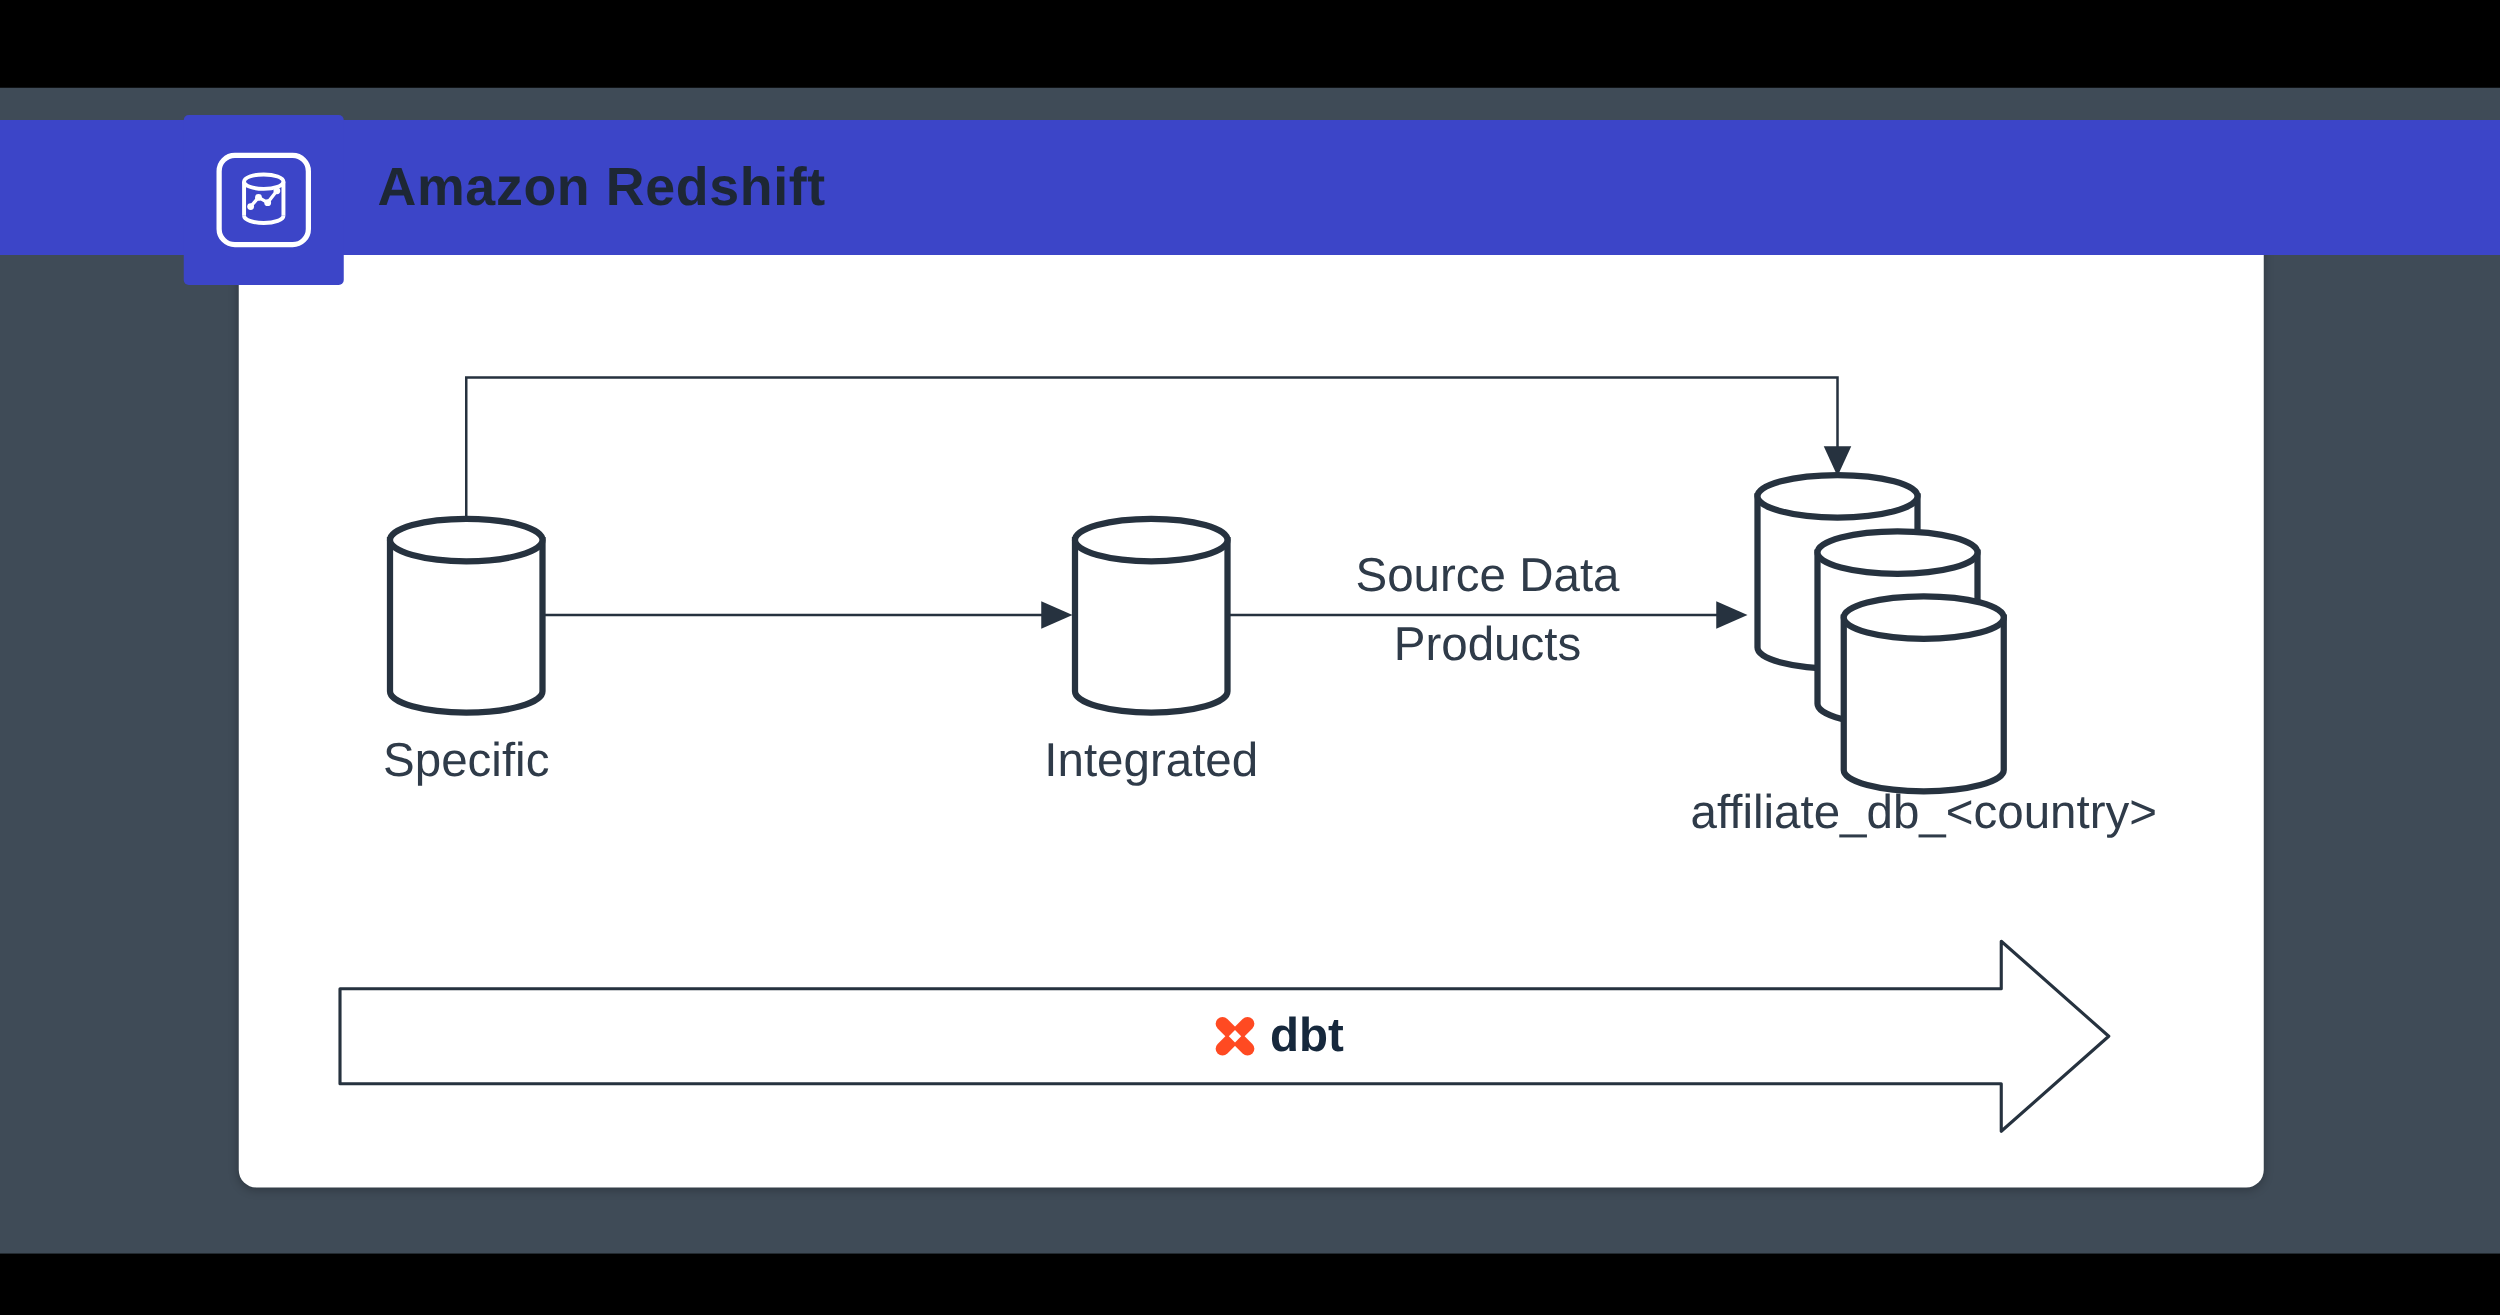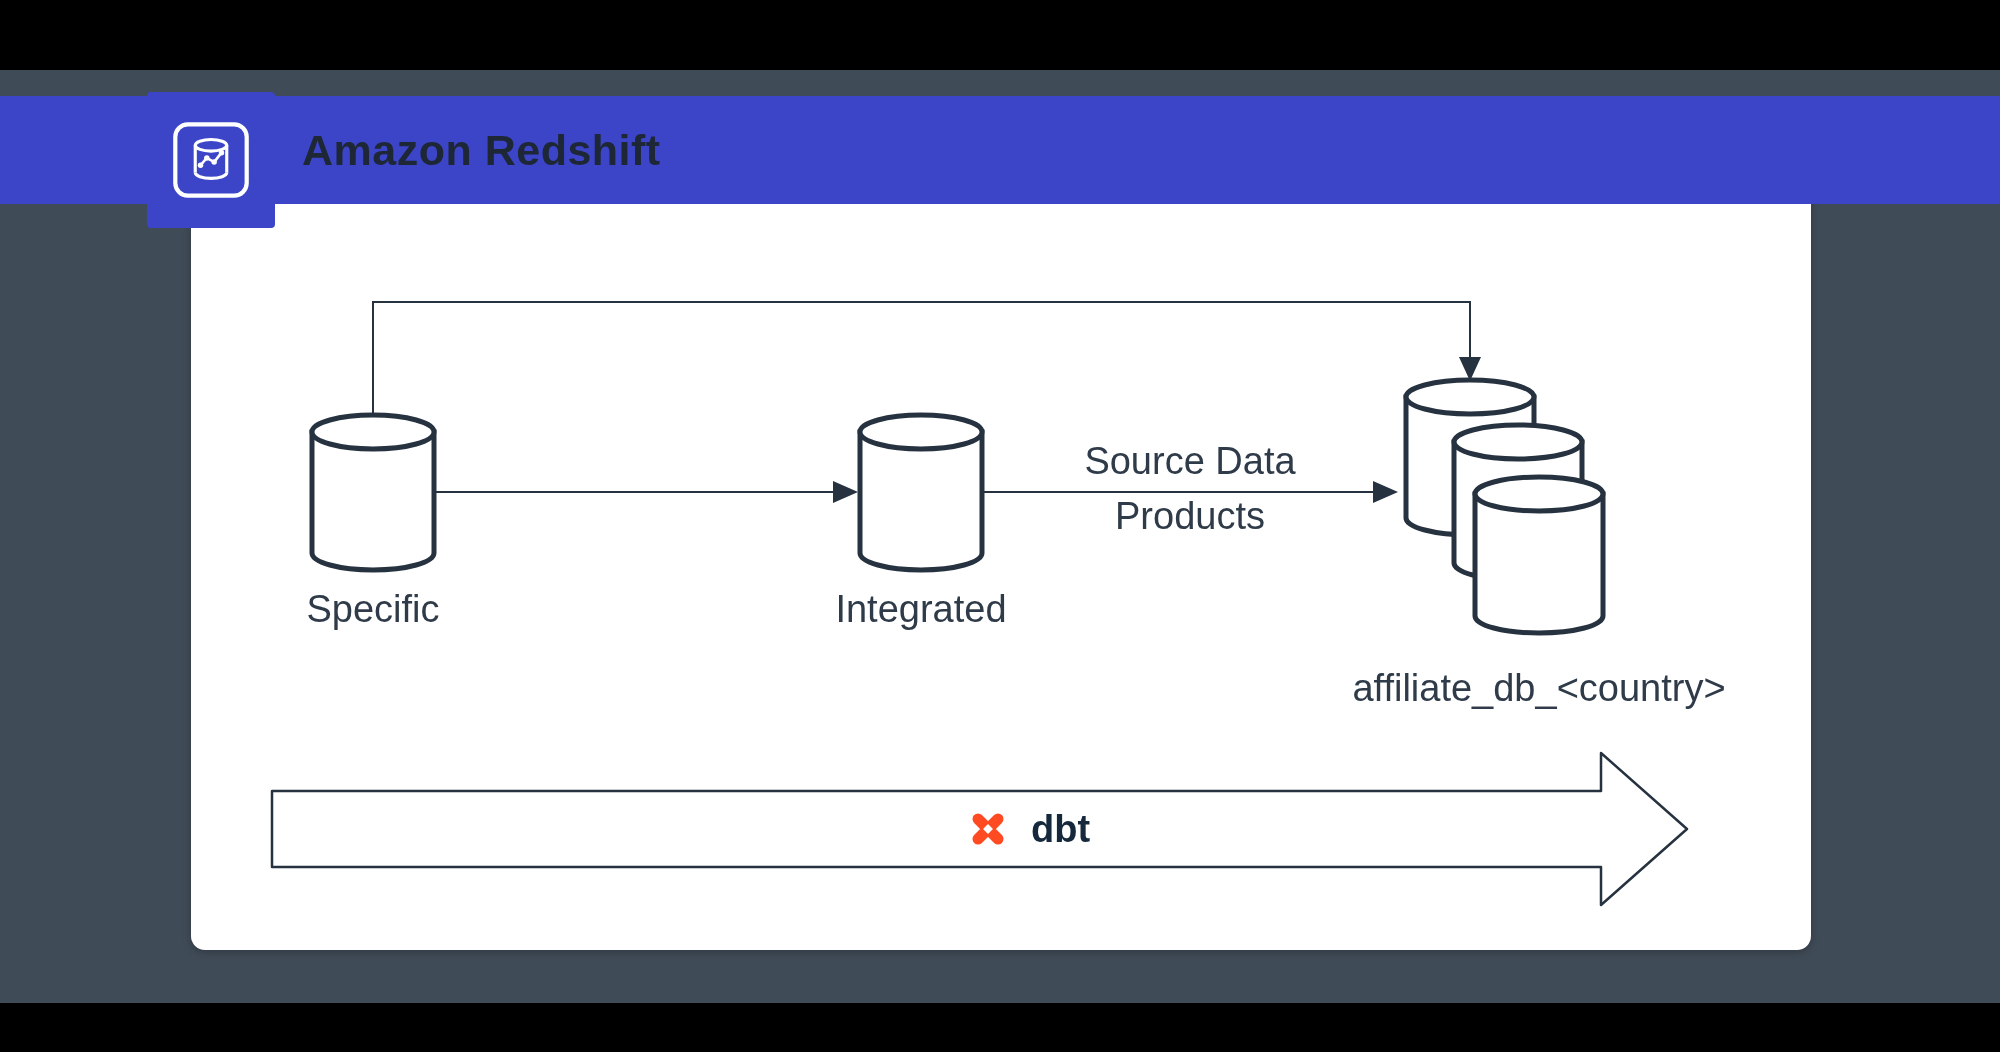--- a/index.html
+++ b/index.html
@@ -26,24 +26,24 @@
     position:absolute;left:302px;top:126px;
     font-size:43px;font-weight:bold;color:#1d2735;letter-spacing:0.5px;text-align:right;
   }
   .diagram-svg{position:absolute;left:0;top:0;width:2000px;height:1052px;}
   .lbl{position:absolute;color:#2f3b49;font-size:38px;text-align:center;line-height:1.25;}
   .lbl-affiliate-flow{left:702px;top:250px;width:600px;}
   .lbl-sources{left:223px;top:586px;width:300px;}
   .lbl-integrated{left:771px;top:586px;width:300px;}
   .lbl-edge{left:1030px;top:434px;width:320px;line-height:55px;}
   .lbl-edge span{display:block;}
-  .lbl-affiliate-db{left:1279px;top:665px;width:520px;}
+  .lbl-affiliate-db{left:1279px;top:627px;width:520px;}
   .dbt{
     position:absolute;left:968px;top:806px;height:46px;
-    display:flex;align-items:center;gap:23px;
+    display:flex;align-items:center;gap:8px;
   }
   .dbt .dbt-text{font-size:38px;font-weight:bold;color:#16283c;}
 </style>
 </head>
 <body>
 
 <div class="canvas">
 
   <div class="stage"></div>
 

